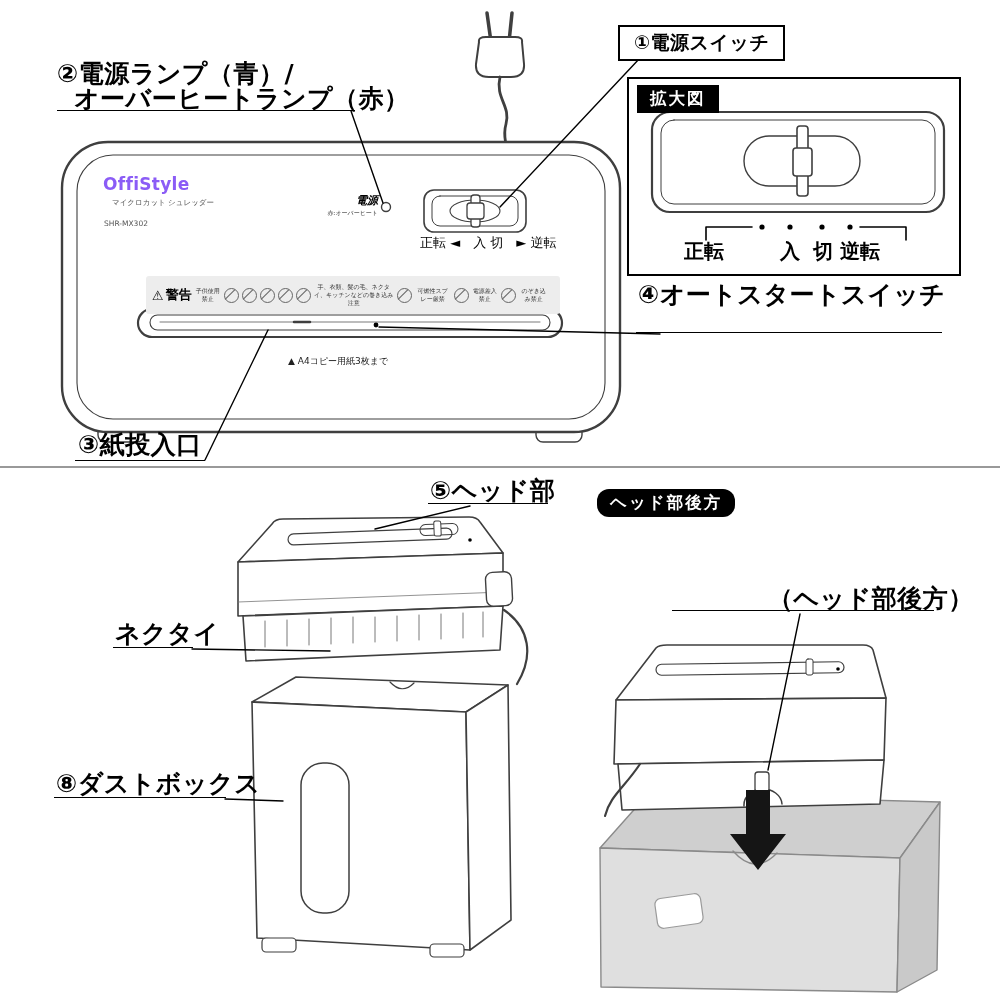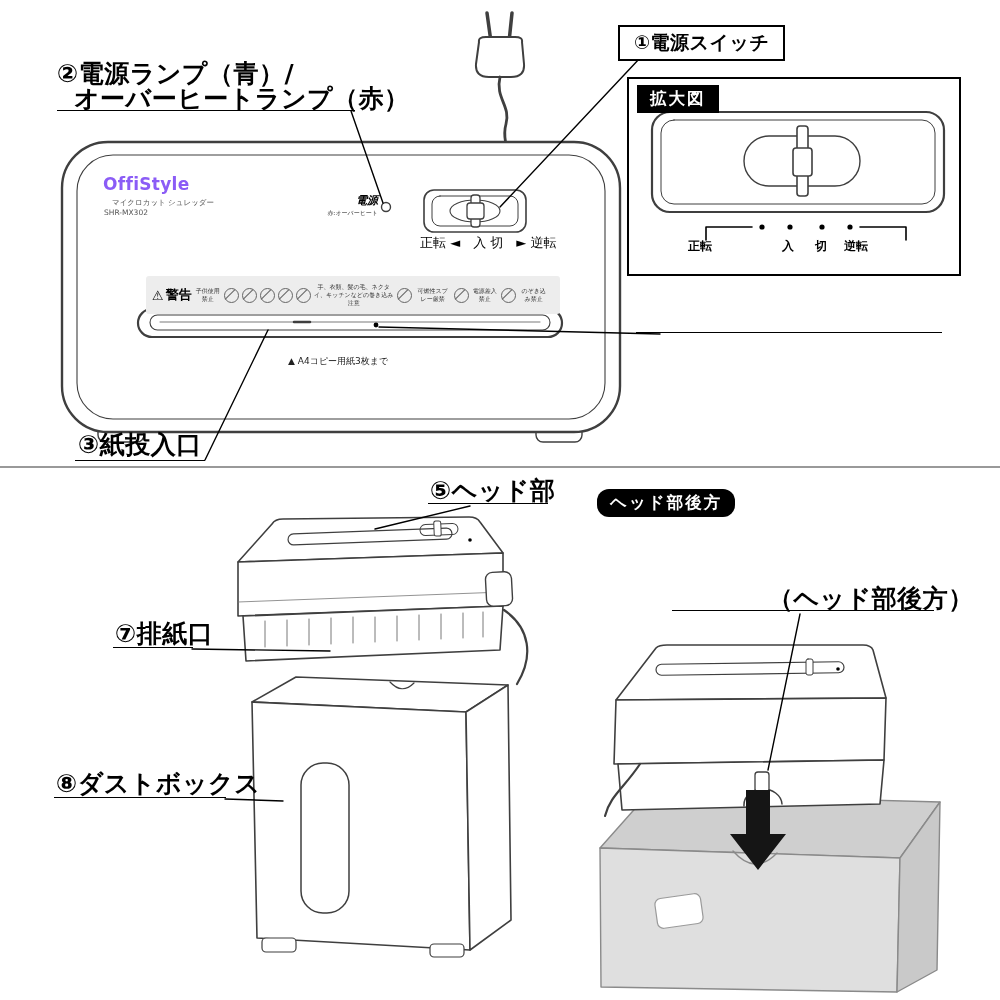--- a/index.html
+++ b/index.html
@@ -9,21 +9,21 @@
   .txt{position:absolute;z-index:2;line-height:1.15;white-space:nowrap;}
   .callout{font-size:25px;font-weight:600;letter-spacing:.5px;}
   .rule{position:absolute;z-index:2;height:0;border-top:1.8px solid #000;}
   .box-label{position:absolute;z-index:2;border:2.4px solid #000;padding:3px 14px;
     font-size:19px;font-weight:600;background:#fff;letter-spacing:.5px;}
   .black-tab{position:absolute;z-index:3;background:#000000;color:#fff;padding:3px 13px;
     font-size:16.5px;font-weight:600;letter-spacing:2px;}
   .panel{position:absolute;z-index:0;border:2.4px solid #000;background:#fff;}
   .brand{font-size:17px;font-weight:700;color:#8b5cf6;letter-spacing:.3px;}
   .tiny{font-size:7.5px;color:#555;}
-  .poslabel{font-size:12px;font-weight:600;text-align:center;}
+  .poslabel{font-size:20px;font-weight:600;text-align:right;}
   .warn-strip{position:absolute;z-index:2;display:flex;align-items:center;gap:3px;
     background:#ededed;border-radius:3px;padding:2px 6px;box-sizing:border-box;}
   .warn-title{font-size:13px;font-weight:700;display:flex;align-items:center;gap:2px;flex:0 0 auto;}
   .warn-lbl{font-size:6px;color:#333;line-height:1.3;white-space:normal;text-align:center;flex:0 0 auto;}
   .pro-icon{width:13px;height:13px;border:1.5px solid #666;border-radius:50%;position:relative;flex:0 0 auto;}
   .pro-icon::after{content:"";position:absolute;left:-1.5px;top:5px;width:14px;height:0;
     border-top:1.5px solid #666;transform:rotate(-45deg);}
 </style>
 </head>
 <body>
@@ -162,21 +162,21 @@
 
   <div class="black-tab" style="left:637px;top:85px;">拡大図</div>
 
   <div class="txt poslabel" style="left:676px;top:240px;width:48px;">正転</div>
   <div class="txt poslabel" style="left:776px;top:240px;width:24px;">入</div>
   <div class="txt poslabel" style="left:809px;top:240px;width:24px;">切</div>
   <div class="txt poslabel" style="left:832px;top:240px;width:48px;">逆転</div>
 
   <div class="txt brand" style="left:103px;top:175px;">OffiStyle</div>
   <div class="txt tiny" style="left:104px;top:199px;margin-left:8px;">マイクロカット シュレッダー</div>
-  <div class="txt tiny" style="left:104px;top:209px;">SHR-MX302</div>
+  <div class="txt tiny" style="left:104px;top:220px;">SHR-MX302</div>
   <div class="txt" style="left:338px;top:195px;width:40px;font-size:11px;font-weight:700;text-align:right;font-style:italic;">電源</div>
   <div class="txt" style="left:320px;top:210px;width:58px;font-size:6px;color:#333;text-align:right;">赤:オーバーヒート</div>
   <div class="txt" style="left:420px;top:236px;width:110px;font-size:13px;text-align:center;">正転 ◄　入 切　► 逆転</div>
 
   <div class="warn-strip" style="left:146px;top:276px;width:414px;height:38px;">
     <span class="warn-title">
       <span>⚠</span>
       <span>警告</span>
     </span>
     <span class="warn-lbl" style="width:26px;">子供使用禁止</span>
@@ -192,29 +192,30 @@
     <span class="warn-lbl" style="width:26px;">電源差入禁止</span>
     <span class="pro-icon"></span>
     <span class="warn-lbl" style="width:30px;">のぞき込み禁止</span>
   </div>
 
   <div class="txt" style="left:288px;top:356px;font-size:9px;color:#222;">▲ A4コピー用紙3枚まで</div>
 
   <div class="txt callout" style="left:78px;top:431px;">③紙投入口</div>
   <div class="rule" style="left:75px;top:460px;width:130px;"></div>
 
+  <div class="txt callout" style="left:638px;top:281px;">④オートスタートスイッチ</div>
   <div class="rule" style="left:636px;top:332px;width:306px;"></div>
 
   <div class="txt callout" style="left:430px;top:477px;">⑤ヘッド部</div>
   <div class="rule" style="left:428px;top:503px;width:120px;"></div>
 
   <div class="black-tab" style="left:597px;top:489px;border-radius:12px;">ヘッド部後方</div>
 
   <div class="txt callout" style="left:768px;top:585px;">（ヘッド部後方）</div>
   <div class="rule" style="left:672px;top:610px;width:262px;"></div>
 
-  <div class="txt callout" style="left:115px;top:620px;">⑦排紙口</div>
+  <div class="txt callout" style="left:115px;top:620px;">ネクタイ</div>
   <div class="rule" style="left:113px;top:647px;width:80px;"></div>
 
   <div class="txt callout" style="left:56px;top:770px;">⑧ダストボックス</div>
   <div class="rule" style="left:54px;top:797px;width:172px;"></div>
 
 </div>
 
 </body></html>

